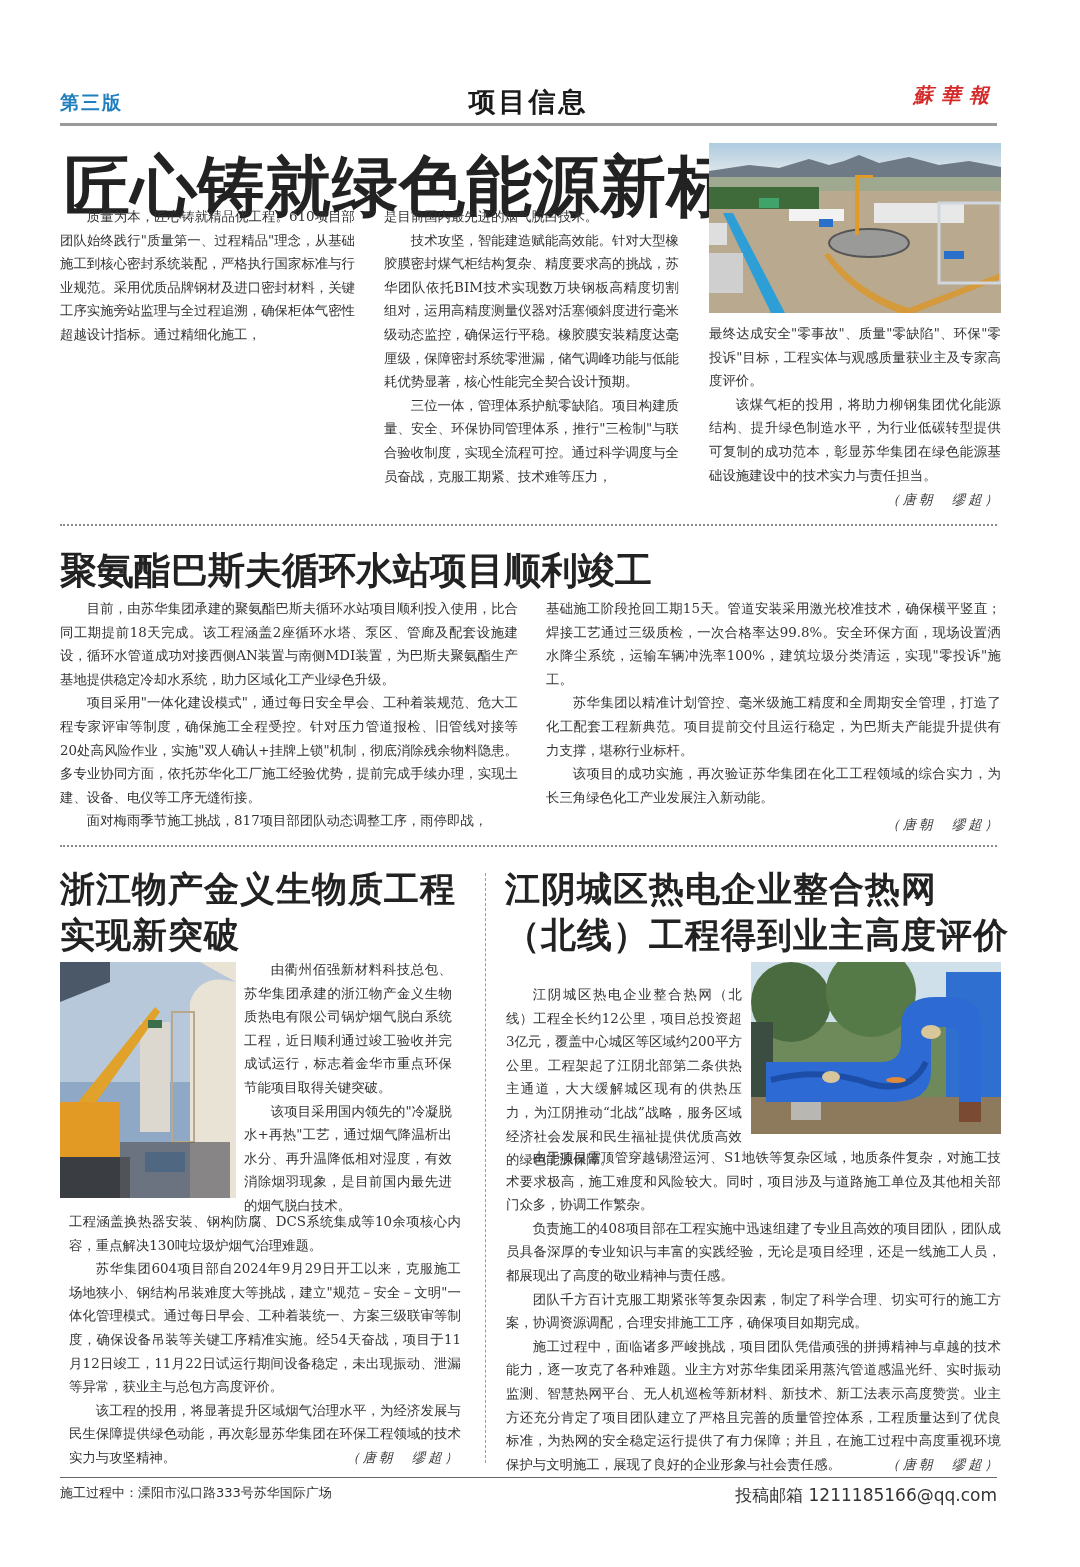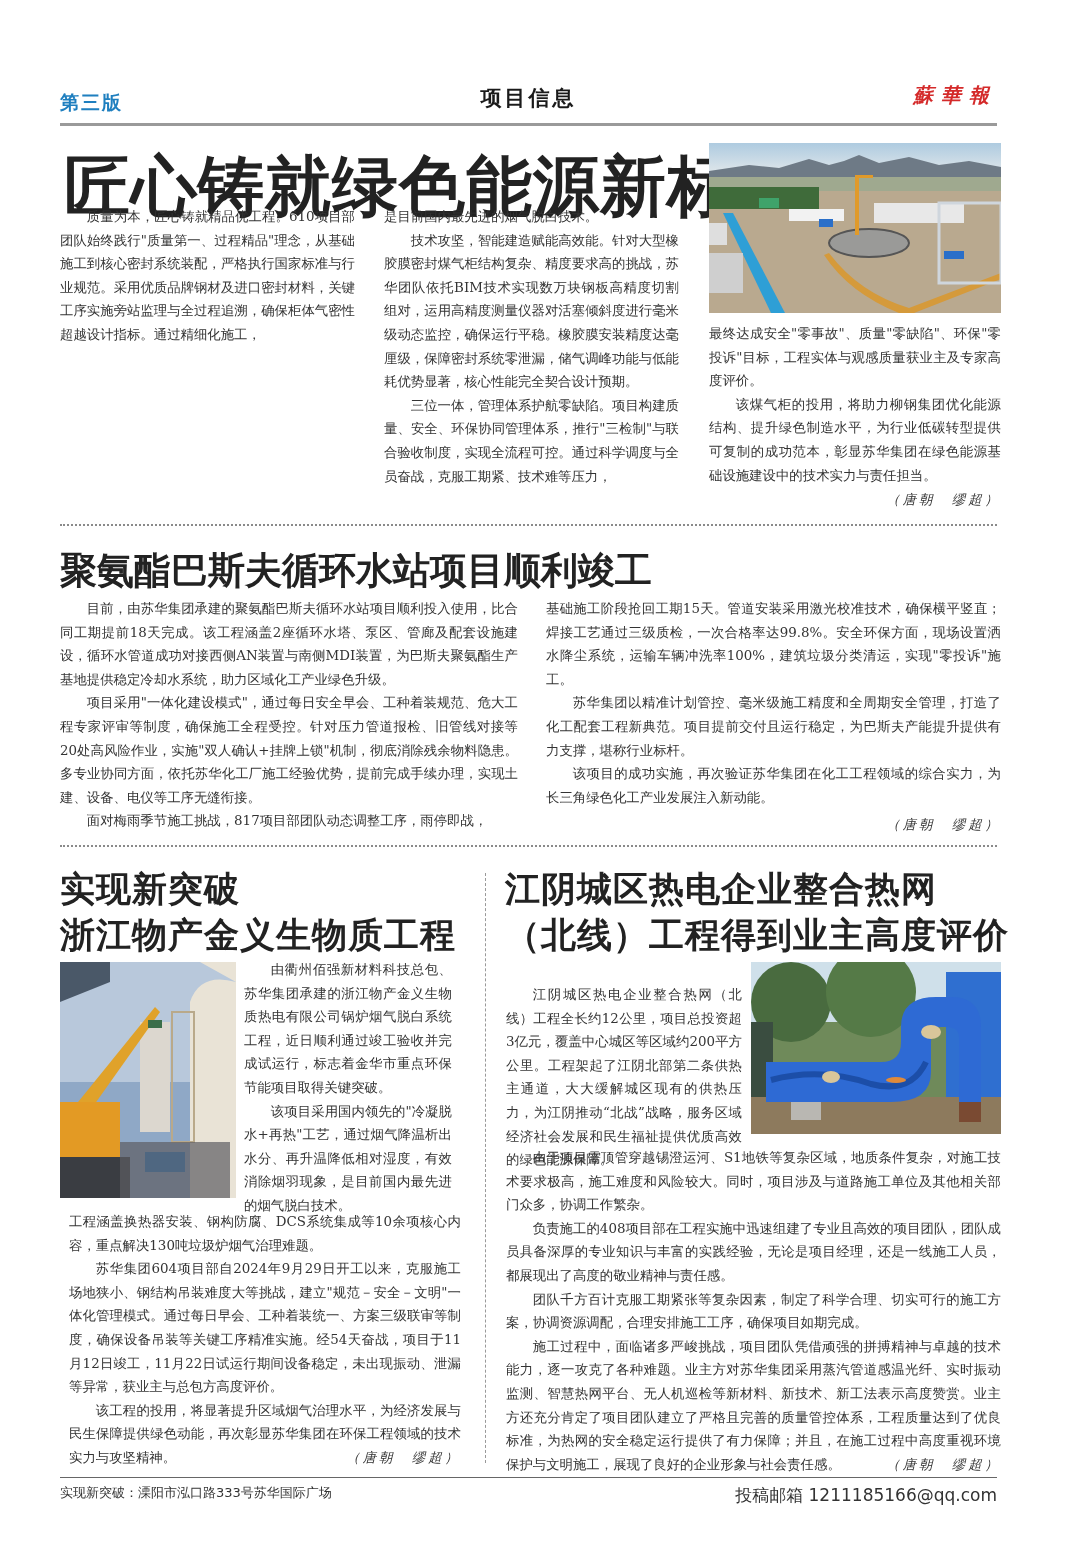--- a/index.html
+++ b/index.html
@@ -4,21 +4,21 @@
 <style>
   html, body { margin:0; padding:0; background:#ffffff; }
   body { width:1080px; height:1567px; position:relative; overflow:hidden;
          font-family:"DejaVu Serif","Liberation Serif",serif; color:#2b2b2b; }
   .abs { position:absolute; }
   .masthead { left:60px; top:82px; width:937px; height:40px; }
   .edition { position:absolute; left:0; top:8px; font-family:"DejaVu Sans","Liberation Sans",sans-serif;
              font-weight:bold; font-size:19px; color:#1f7fbf; letter-spacing:2px; }
   .section-title { position:absolute; left:0; right:0; top:2px; text-align:center;
              font-family:"DejaVu Sans","Liberation Sans",sans-serif; font-weight:bold;
-             font-size:21px; color:#1a1a1a; letter-spacing:3px; }
+             font-size:27px; color:#1a1a1a; letter-spacing:3px; }
   .logo { position:absolute; right:0; top:0; font-family:"DejaVu Serif",serif; font-weight:bold;
           font-size:20px; color:#d42a2a; letter-spacing:8px; font-style:italic; }
   .mast-rule { left:60px; top:123px; width:937px; height:3px; background:#9a9a9a; }
 
   .headline { font-family:"DejaVu Serif","Liberation Serif",serif; font-weight:bold; color:#222;
               white-space:nowrap; }
   .h1 { left:64px; top:142px; font-size:66px; letter-spacing:1px; }
   .h2 { left:60px; top:546px; font-size:37px; letter-spacing:0px; }
   .h3 { left:60px; top:866px; font-size:35px; line-height:46px; letter-spacing:1px; }
   .h4 { left:505px; top:866px; font-size:35px; line-height:46px; letter-spacing:1px; }
@@ -105,22 +105,22 @@
   <p class="noindent">基础施工阶段抢回工期15天。管道安装采用激光校准技术，确保横平竖直；焊接工艺通过三级质检，一次合格率达99.8%。安全环保方面，现场设置洒水降尘系统，运输车辆冲洗率100%，建筑垃圾分类清运，实现"零投诉"施工。</p>
   <p>苏华集团以精准计划管控、毫米级施工精度和全周期安全管理，打造了化工配套工程新典范。项目提前交付且运行稳定，为巴斯夫产能提升提供有力支撑，堪称行业标杆。</p>
   <p>该项目的成功实施，再次验证苏华集团在化工工程领域的综合实力，为长三角绿色化工产业发展注入新动能。</p>
   <p class="byline" style="margin-top:4px;">（唐朝　缪超）</p>
 </div>
 
 <div class="abs dotted" style="left:60px;top:845px;width:937px;"></div>
 <div class="abs vdotted" style="left:485px;top:873px;height:590px;"></div>
 
 <div class="abs headline h3">
+  <div>浙江物产金义生物质工程</div>
   <div>实现新突破</div>
-  <div>浙江物产金义生物质工程</div>
 </div>
 
 <div class="abs photo" style="left:60px;top:962px;width:176px;height:236px;">
   <svg width="176" height="236" viewBox="0 0 176 236">
     <rect width="176" height="236" fill="#8fa8c6"></rect>
     <rect width="176" height="120" fill="#b8c8db"></rect>
     <path d="M0 0 L50 0 L50 20 L0 40 Z" fill="#4a5868"></path>
     <path d="M140 0 L176 0 L176 236 L130 236 L130 40 Q140 10 176 20" fill="#e9e3d6"></path>
     <rect x="80" y="60" width="30" height="110" fill="#dcd7cf"></rect>
     <rect x="112" y="50" width="22" height="130" fill="none" stroke="#b9a98a" stroke-width="2"></rect>
@@ -174,17 +174,17 @@
 
 <div class="abs col" style="left:506px;top:1146px;width:495px;">
   <p>由于项目需顶管穿越锡澄运河、S1地铁等复杂区域，地质条件复杂，对施工技术要求极高，施工难度和风险较大。同时，项目涉及与道路施工单位及其他相关部门众多，协调工作繁杂。</p>
   <p>负责施工的408项目部在工程实施中迅速组建了专业且高效的项目团队，团队成员具备深厚的专业知识与丰富的实践经验，无论是项目经理，还是一线施工人员，都展现出了高度的敬业精神与责任感。</p>
   <p>团队千方百计克服工期紧张等复杂因素，制定了科学合理、切实可行的施工方案，协调资源调配，合理安排施工工序，确保项目如期完成。</p>
   <p>施工过程中，面临诸多严峻挑战，项目团队凭借顽强的拼搏精神与卓越的技术能力，逐一攻克了各种难题。业主方对苏华集团采用蒸汽管道感温光纤、实时振动监测、智慧热网平台、无人机巡检等新材料、新技术、新工法表示高度赞赏。业主方还充分肯定了项目团队建立了严格且完善的质量管控体系，工程质量达到了优良标准，为热网的安全稳定运行提供了有力保障；并且，在施工过程中高度重视环境保护与文明施工，展现了良好的企业形象与社会责任感。</p>
   <p class="byline" style="margin-top:-23.6px;">（唐朝　缪超）</p>
 </div>
 
 <div class="abs footer-rule"></div>
-<div class="abs footer-left">实现新突破：溧阳市泓口路333号苏华国际广场</div>
+<div class="abs footer-left">施工过程中：溧阳市泓口路333号苏华国际广场</div>
 <div class="abs footer-right">
   <span>投稿邮箱</span>
   <span>1211185166@qq.com</span>
 </div>
 
 </body></html>

